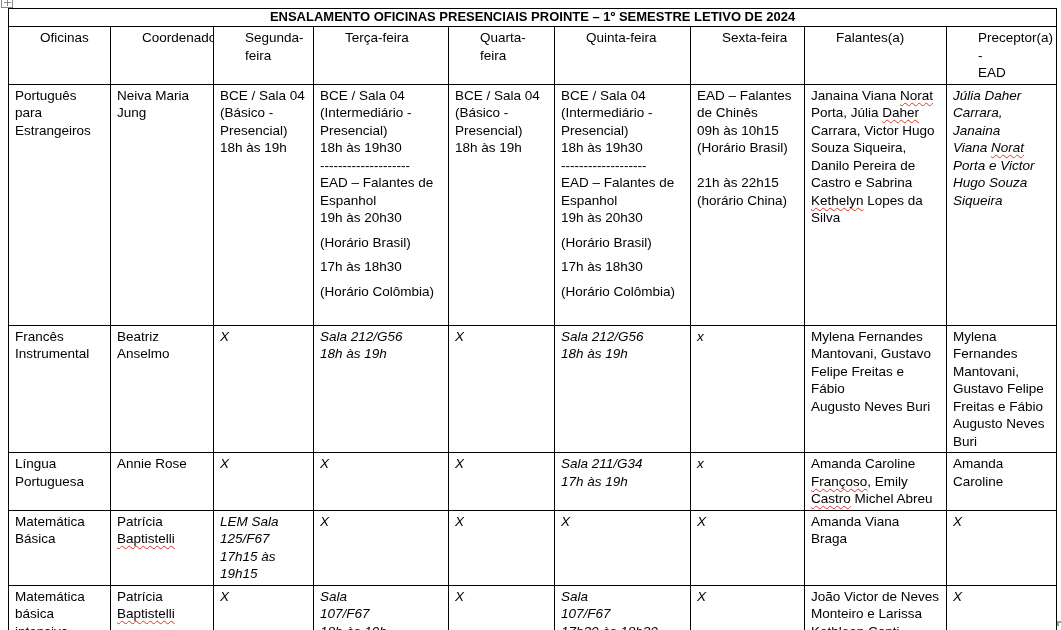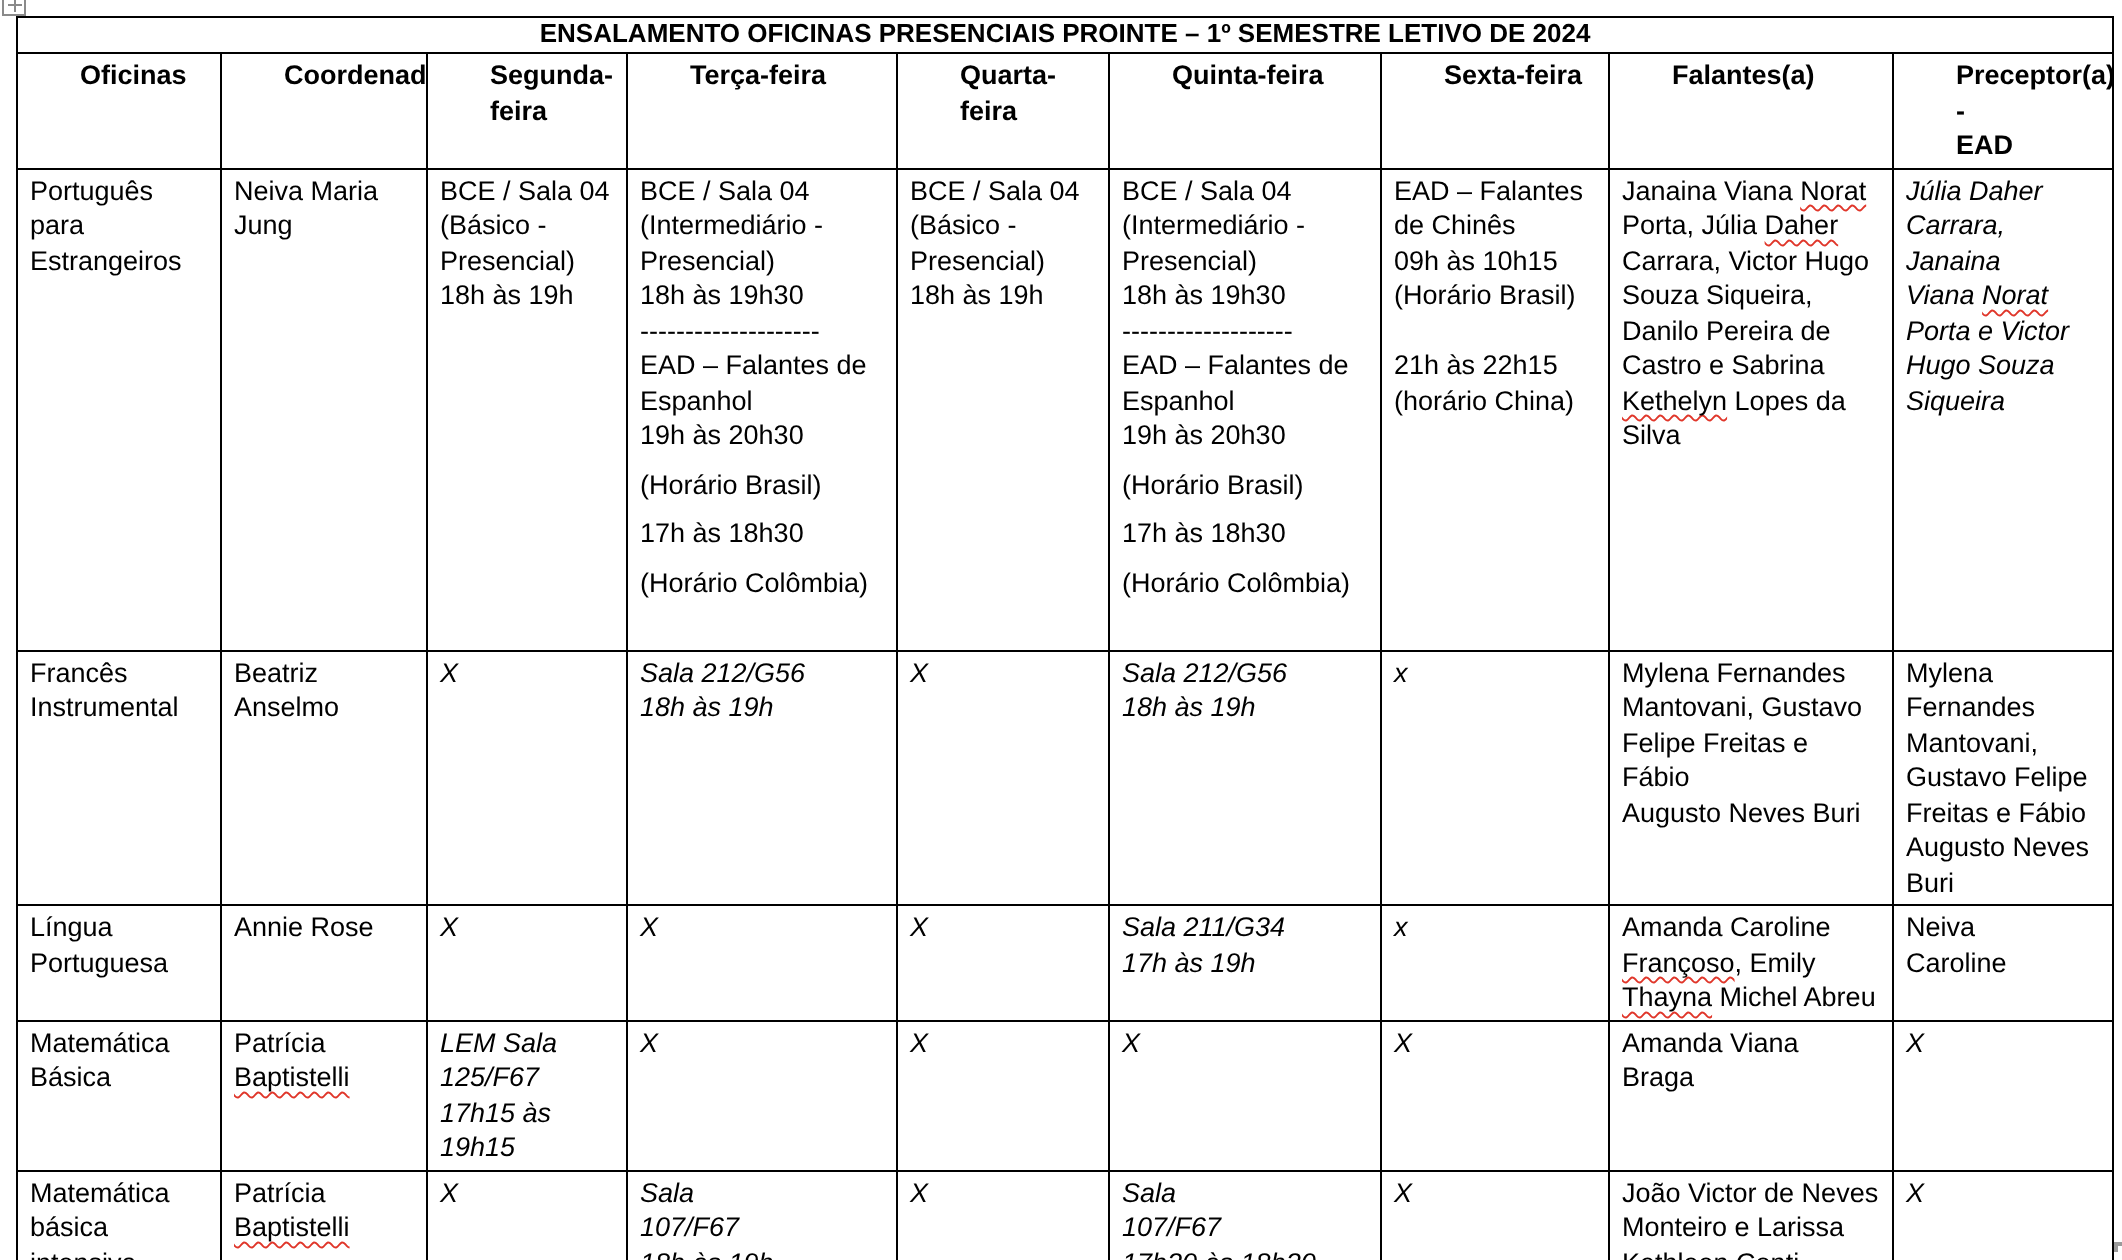--- a/index.html
+++ b/index.html
@@ -38,21 +38,21 @@
   }
   tr.title-row td {
     font-weight: bold;
     text-align: center;
     font-size: 13px;
     line-height: 14px;
     padding: 1px 4px;
     white-space: nowrap;
   }
   tr.head-row th {
-    font-weight: bold;
+    font-weight: normal;
     padding-left: 31px;
   }
   td.c { text-align: center; font-style: italic; }
   .para { white-space: pre-line; }
   .para + .para { margin-top: 7px; }
   .misspell {
     text-decoration: underline;
     text-decoration-style: wavy;
     text-decoration-color: var(--spellcheck, #e0362a);
     text-decoration-thickness: 1px;
@@ -212,22 +212,22 @@
 Portuguesa</td>
       <td>Annie Rose</td>
       <td class="c">X</td>
       <td class="c">X</td>
       <td class="c">X</td>
       <td class="c">Sala 211/G34
 17h às 19h</td>
       <td class="c">x</td>
       <td><div class="para"><span>Amanda Caroline
 </span><span class="misspell">Françoso</span><span>, Emily
-</span><span class="misspell">Thayna</span><span> Michel Abreu</span></div></td>
-      <td>Neiva
+</span><span class="misspell">Castro</span><span> Michel Abreu</span></div></td>
+      <td>Amanda
 Caroline</td>
     </tr>
 
     <tr style="height:70px">
       <td>Matemática
 Básica</td>
       <td><div class="para"><span>Patrícia
 </span><span class="misspell">Baptistelli</span></div></td>
       <td class="c">LEM Sala
 125/F67

